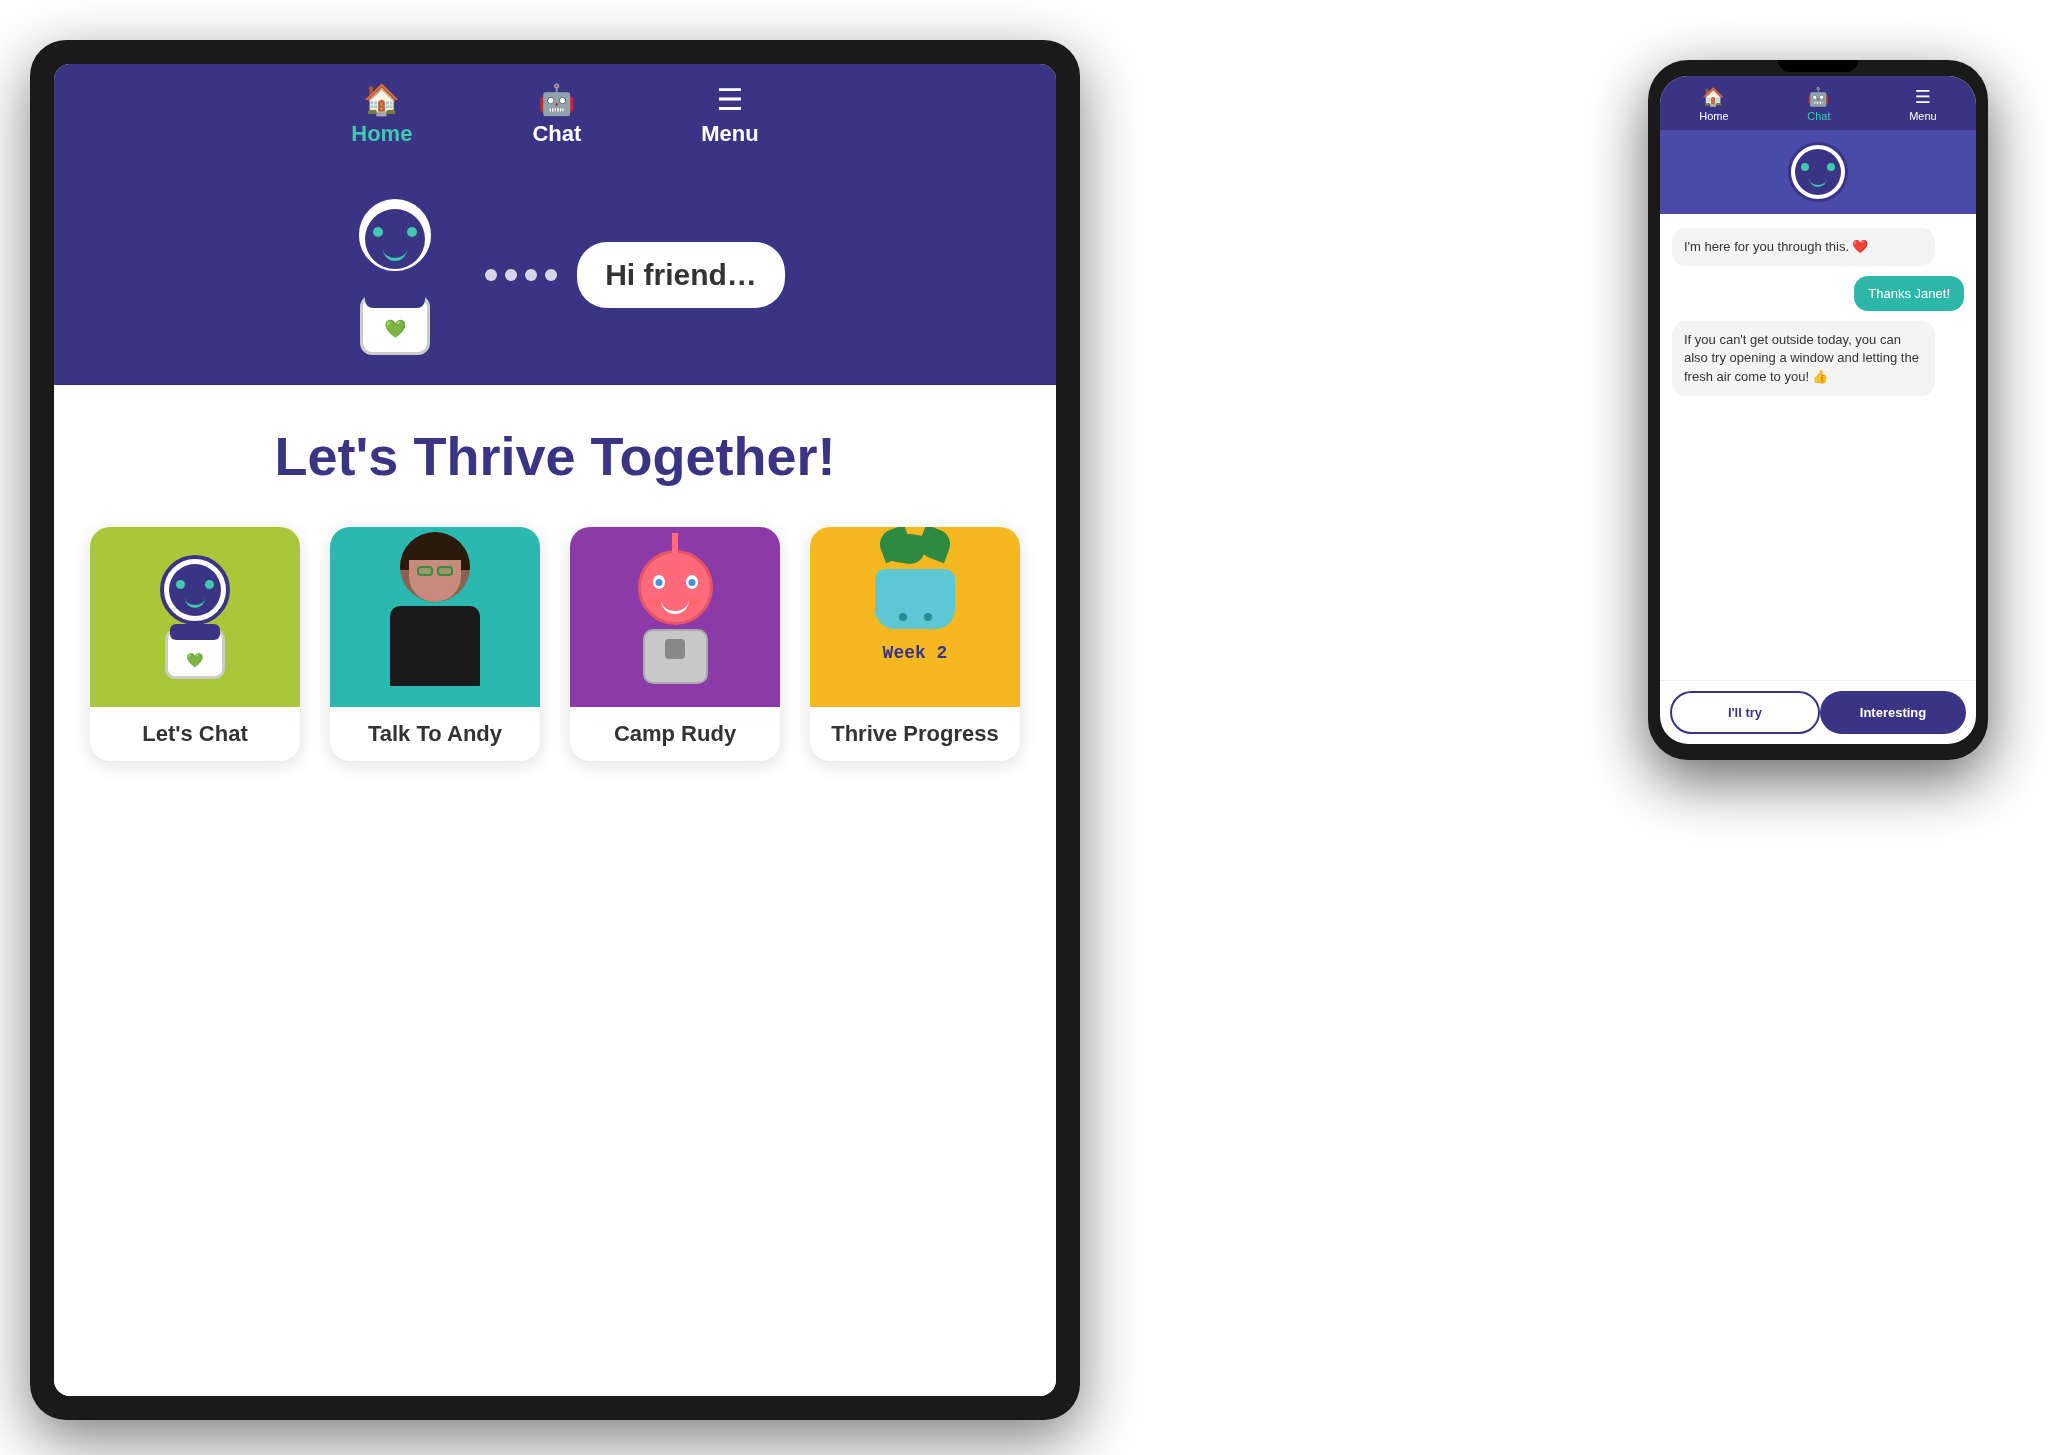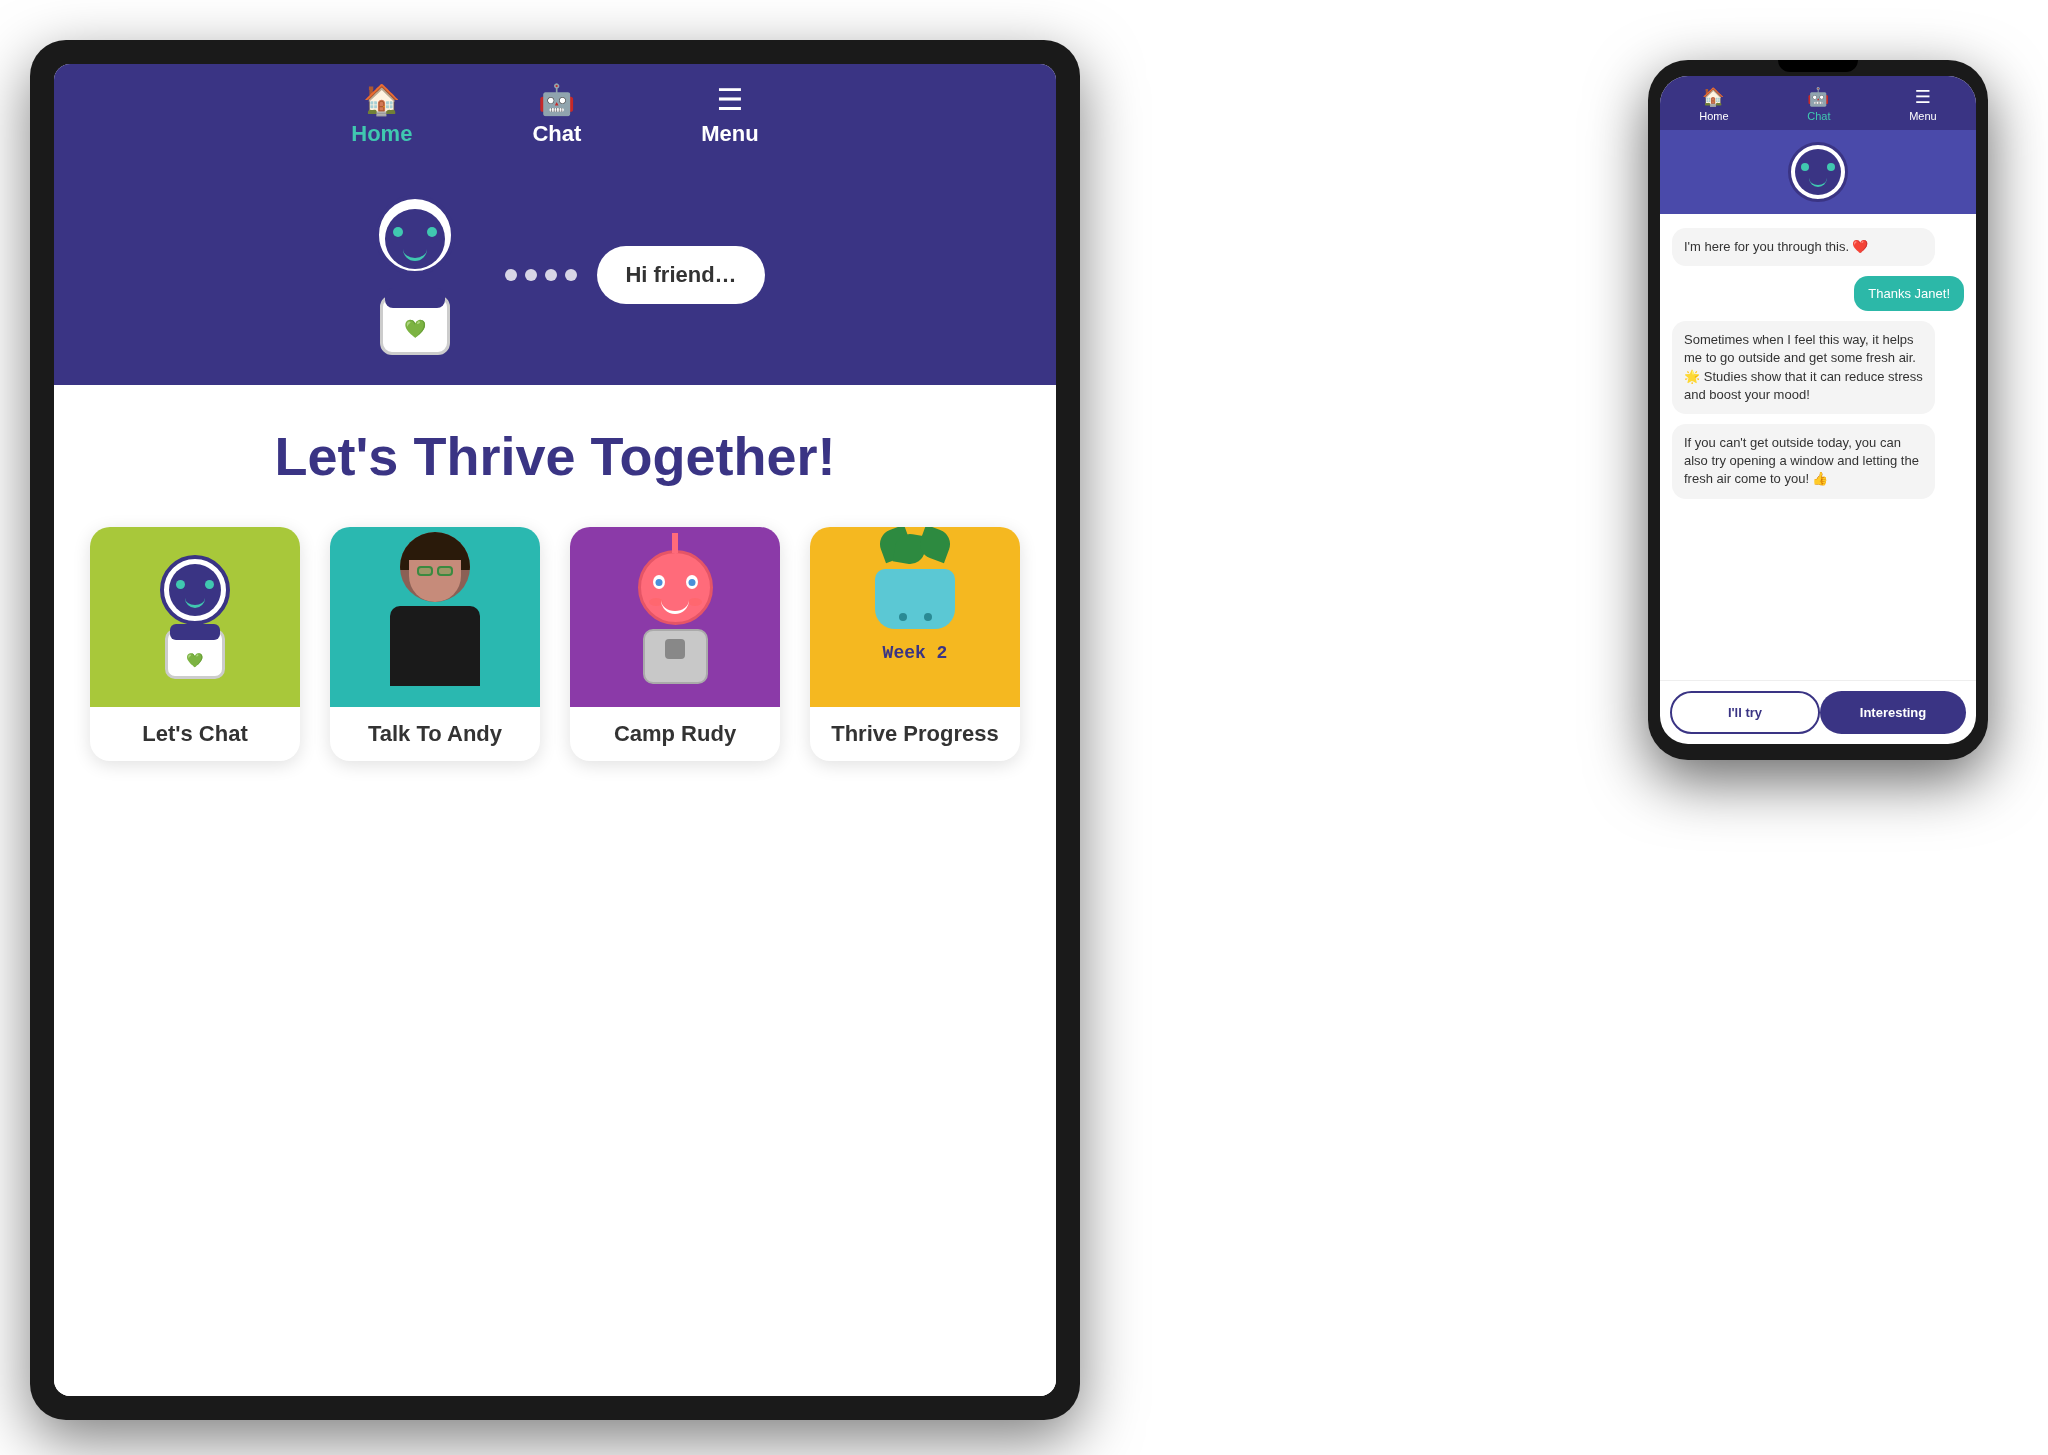--- a/index.html
+++ b/index.html
@@ -165,21 +165,21 @@
       width: 12px;
       height: 12px;
       background: #fff;
       border-radius: 50%;
       opacity: 0.8;
     }
     .speech-bubble {
       background: #fff;
       border-radius: 30px;
       padding: 16px 28px;
-      font-size: 22px;
+      font-size: 30px;
       font-weight: 600;
       color: #333;
       white-space: nowrap;
     }
 
     
     .tablet-content {
       flex: 1;
       background: #fff;
       display: flex;
@@ -822,21 +822,20 @@
           <div class="prf-eye-l"></div>
           <div class="prf-eye-r"></div>
           <div class="prf-smile"></div>
         </div>
       </div>
     </div>
 
     <div class="phone-messages">
       <div class="msg-bot">I'm here for you through this. ❤️</div>
       <div class="msg-user">Thanks Janet!</div>
-      <div class="msg-bot">Sometimes when I feel this way, it helps me to go outside and get some fresh air. 🌟 Studies show that it can reduce stress and boost your mood!</div>
       <div class="msg-bot">If you can't get outside today, you can also try opening a window and letting the fresh air come to you! 👍</div>
     </div>
 
     <div class="phone-actions">
       <button class="phone-btn-outline">I'll try</button>
       <button class="phone-btn-fill">Interesting</button>
     </div>
 
   </div>
 </div>

